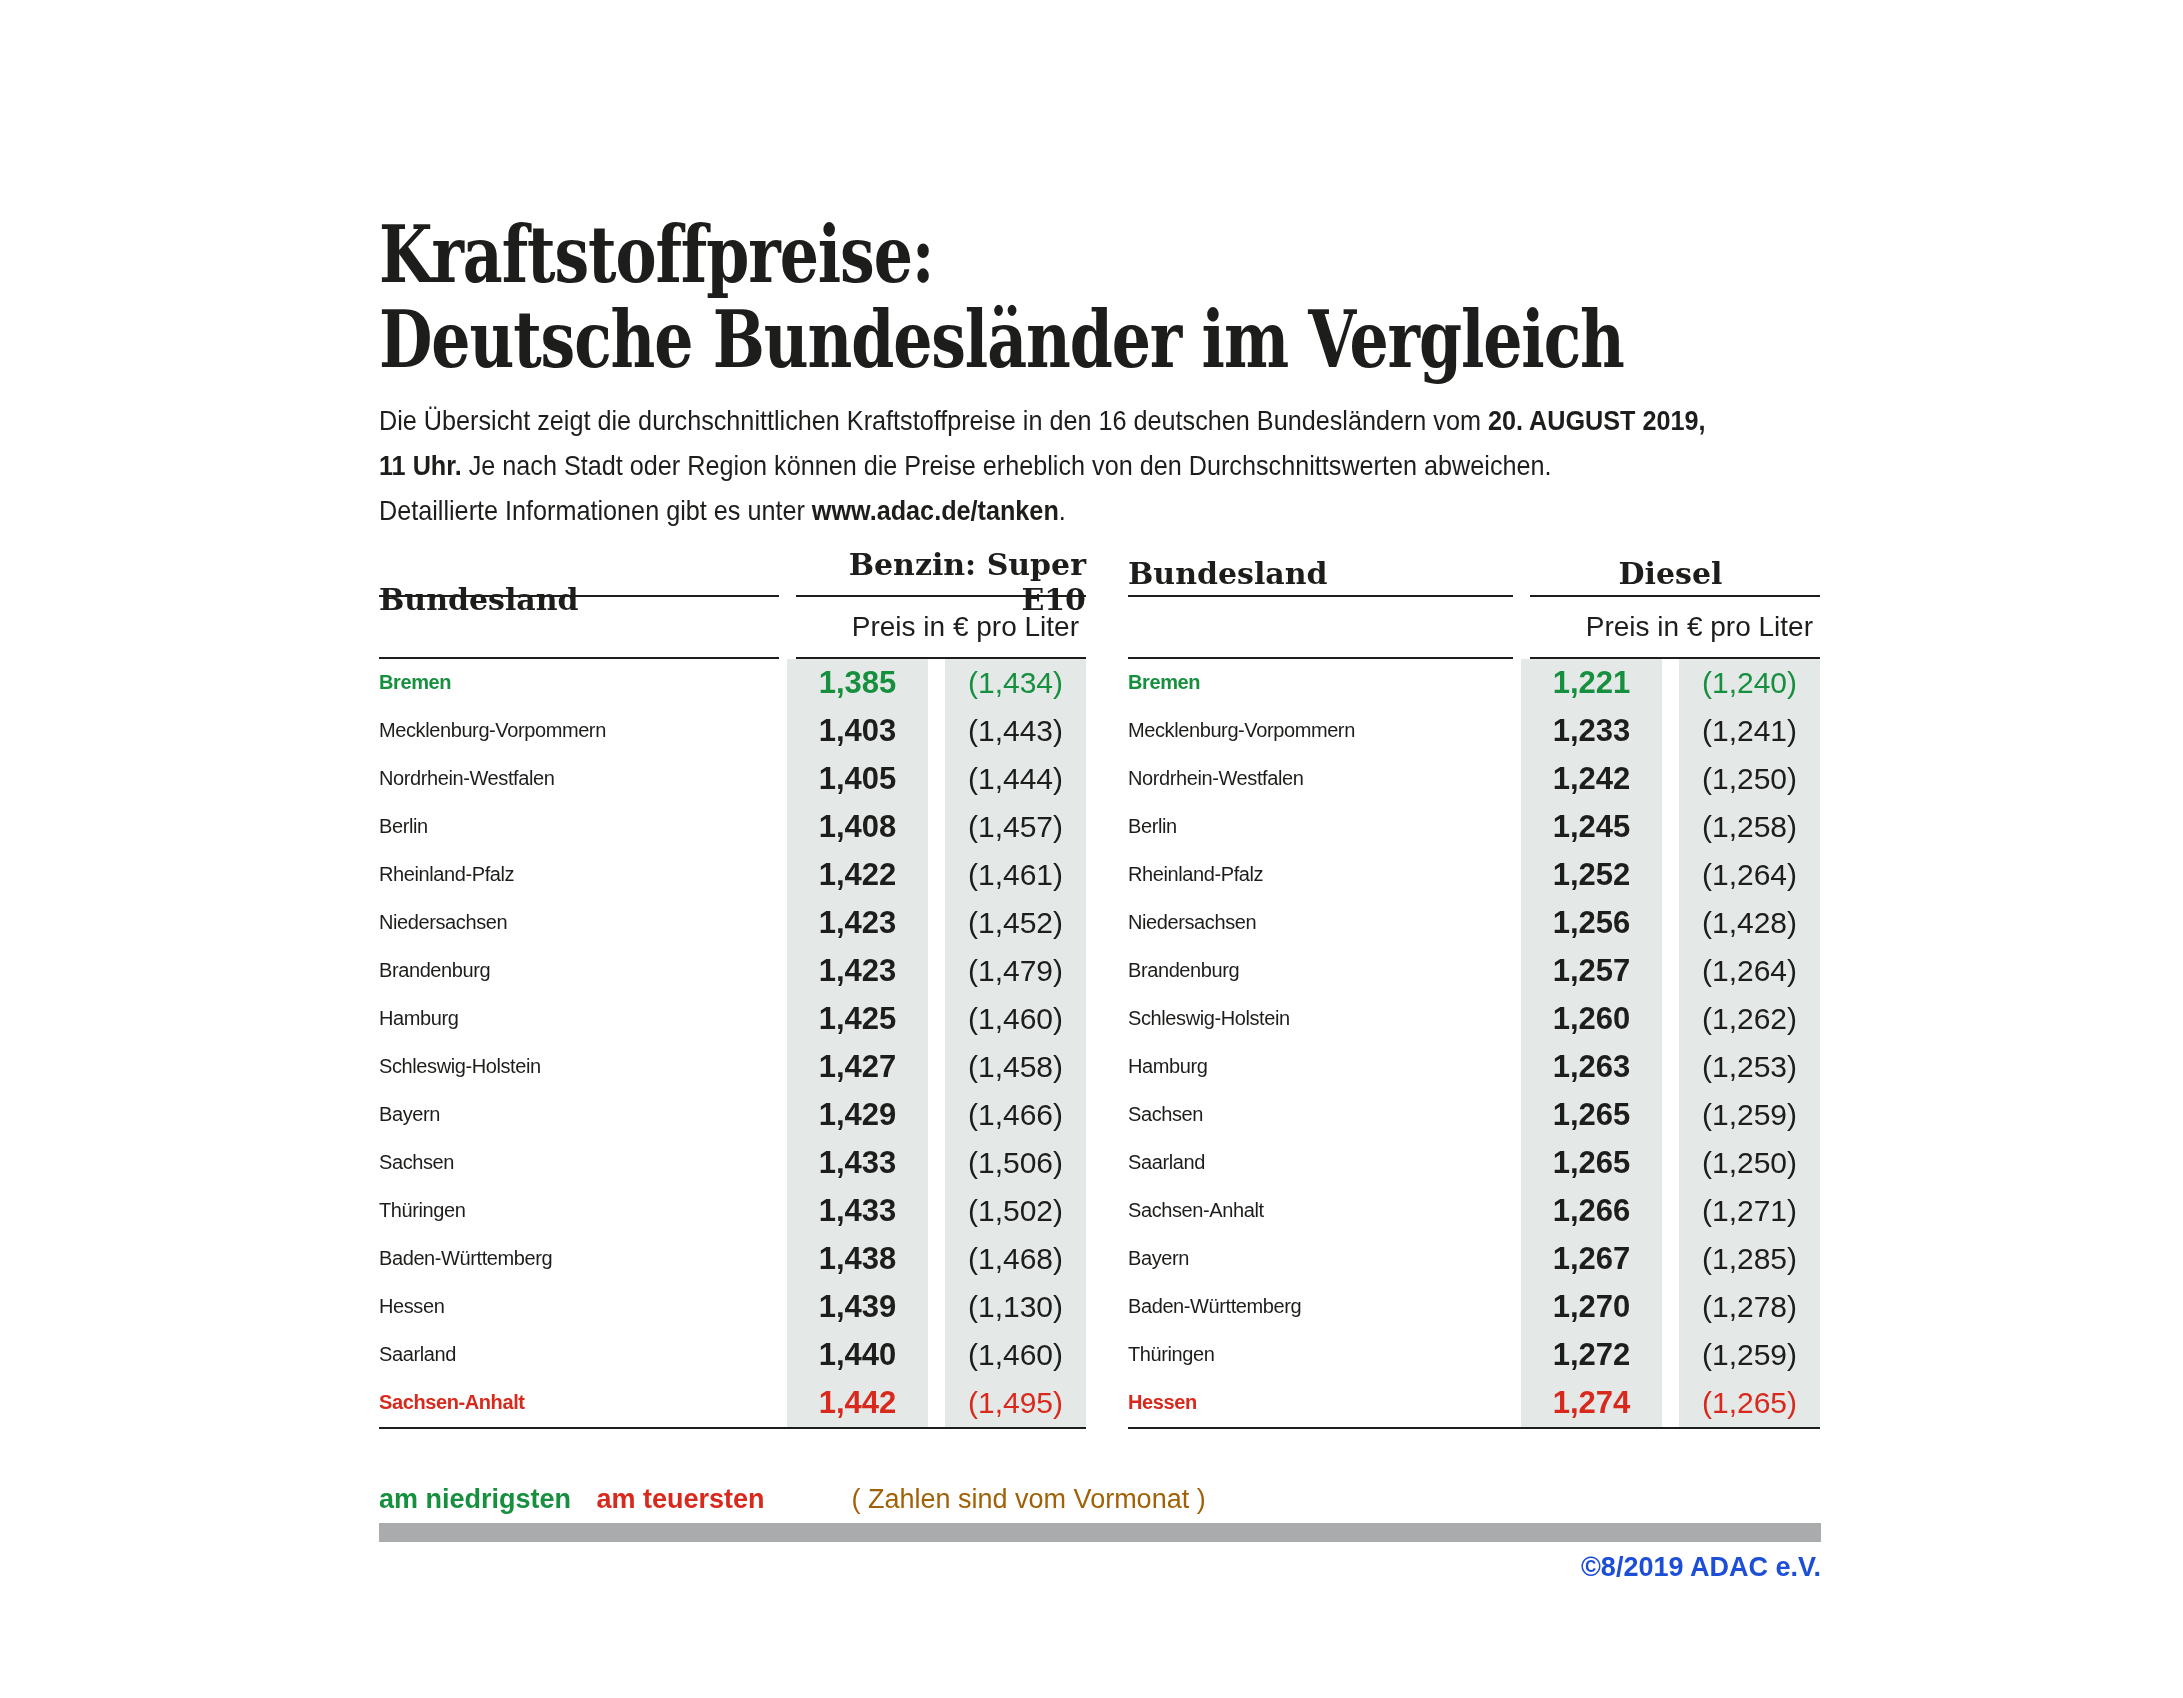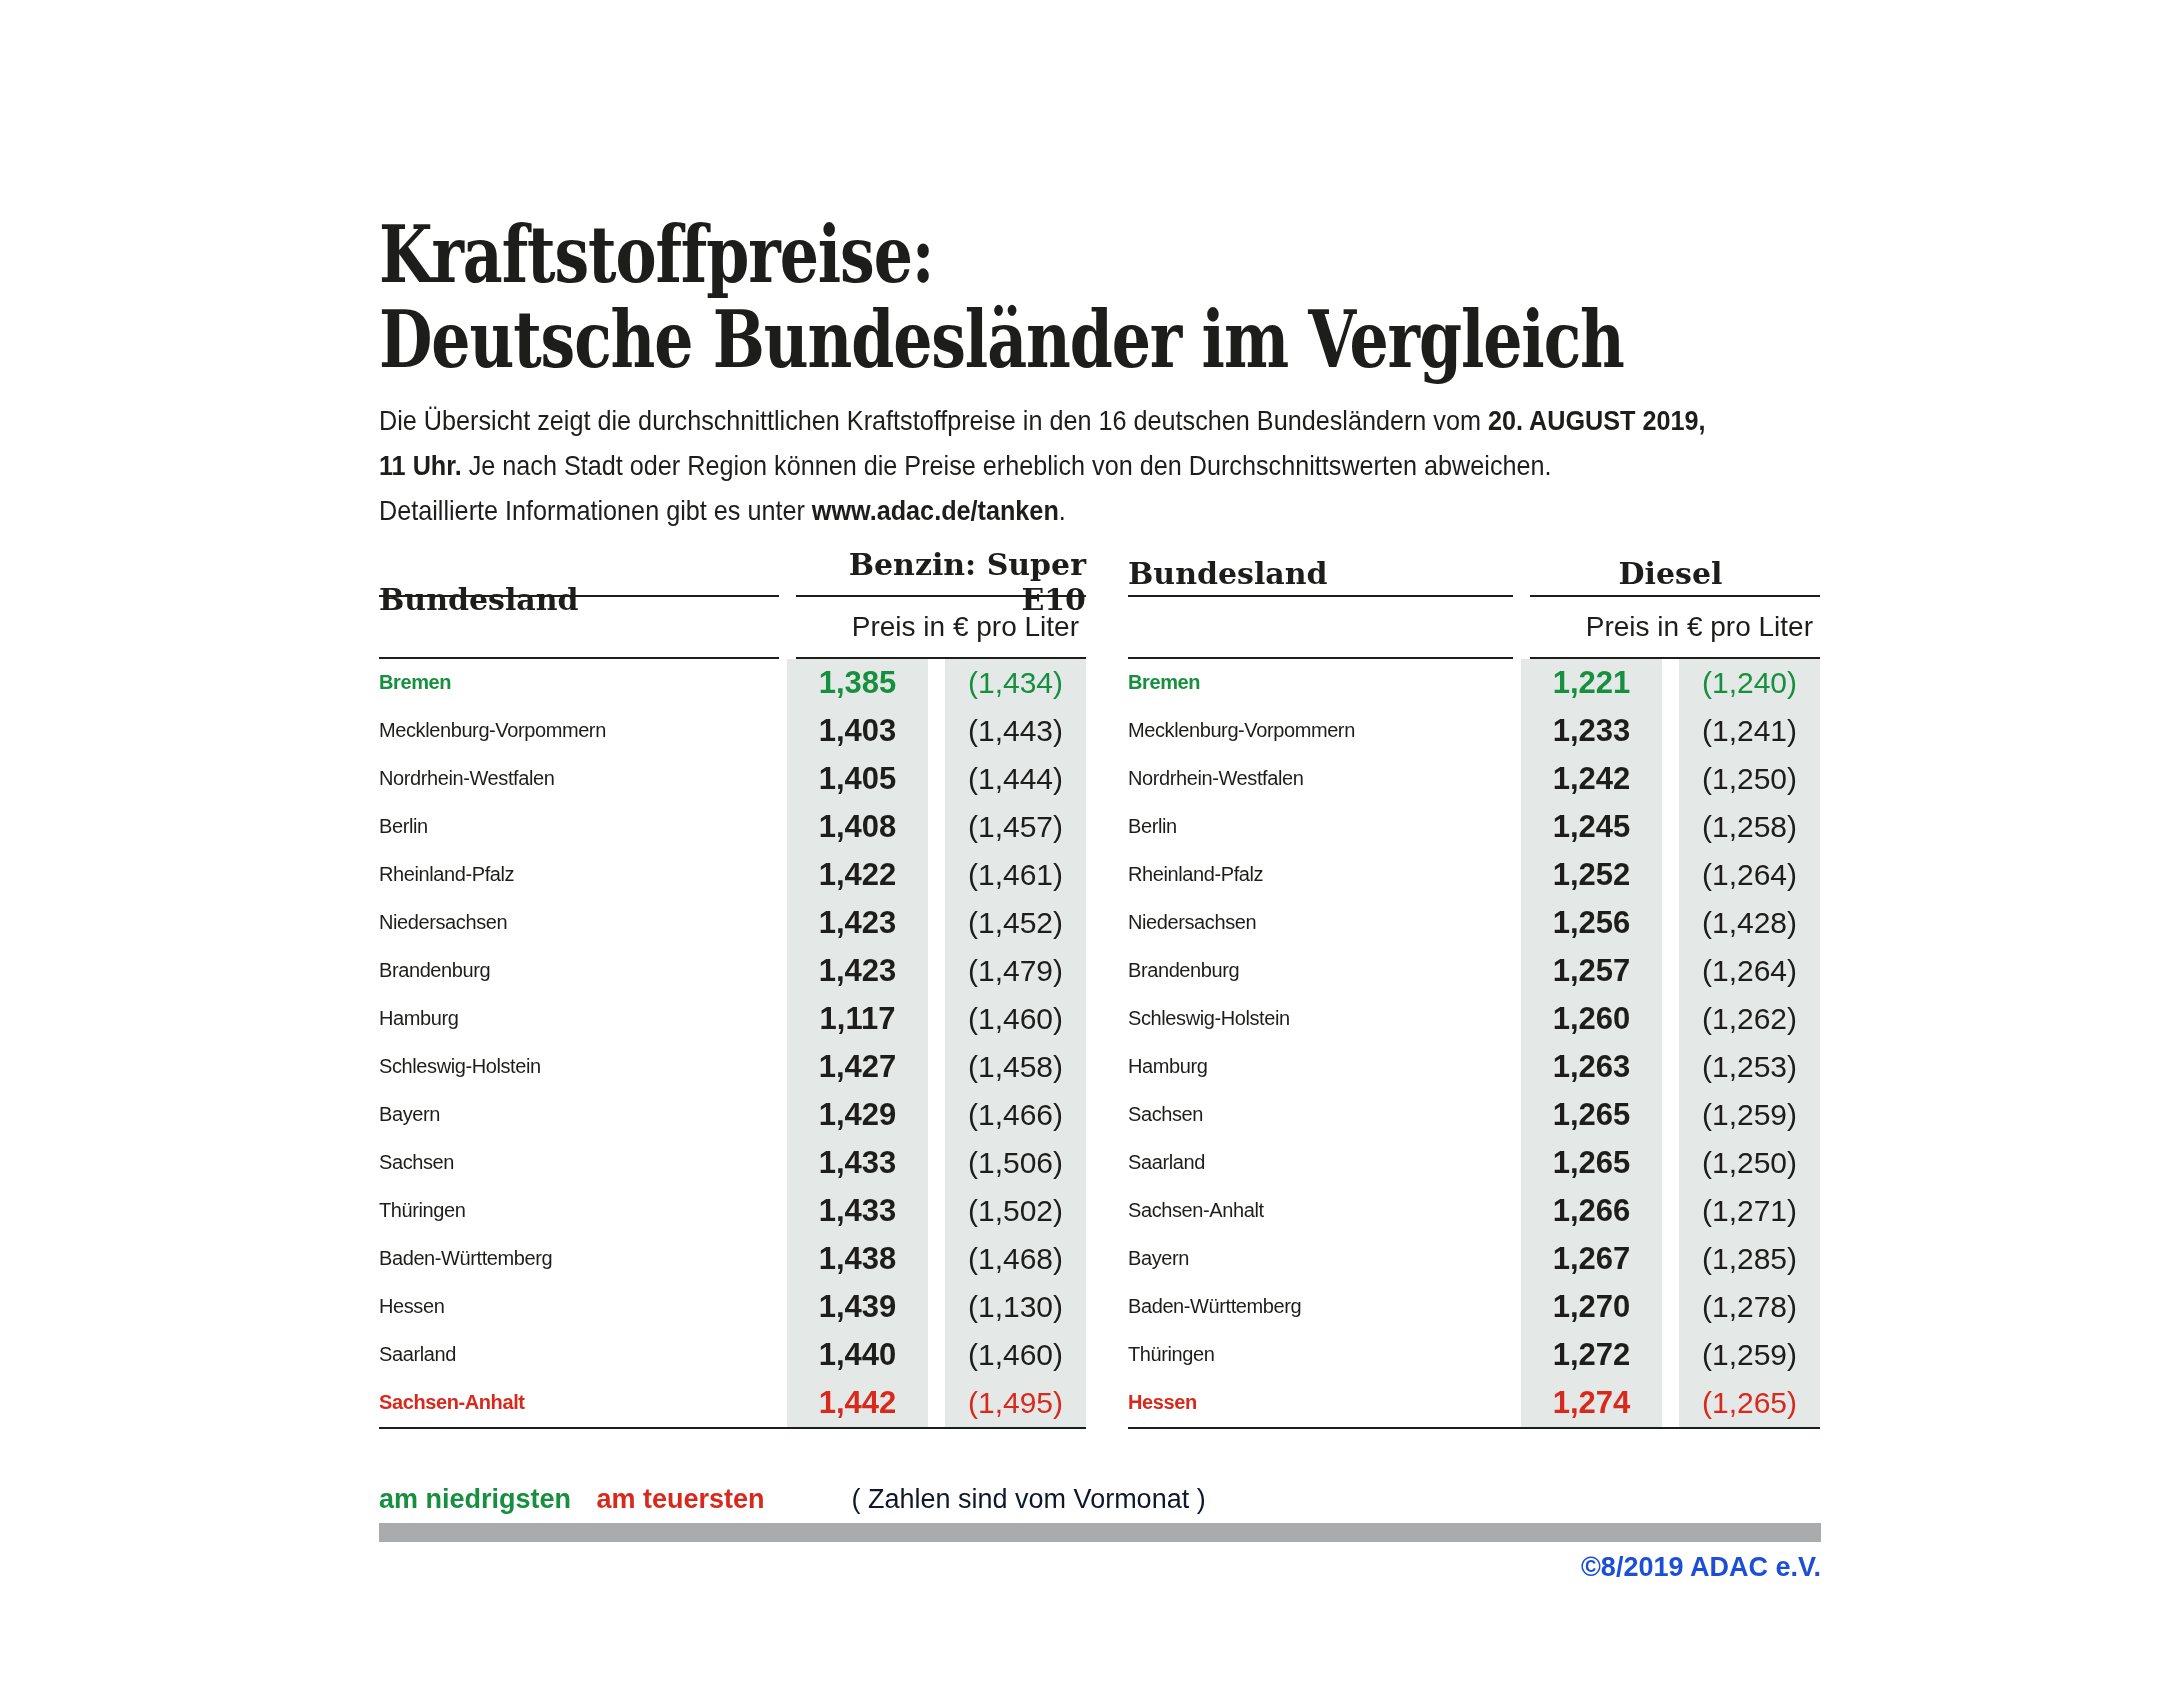--- a/index.html
+++ b/index.html
@@ -83,21 +83,21 @@
   .cell.val  { font-size: 31px; font-weight: bold; justify-content: center; background: var(--shade, #e4e8e7); }
   .cell.prev { font-size: 30px; justify-content: center; background: var(--shade, #e4e8e7); }
   .cell.gapcell { background: transparent; }
   .cell.min { color: var(--green, #168f3e); }
   .cell.max { color: var(--red, #d9291c); }
   .name.min, .name.max { font-weight: bold; }
 
   .legend { margin-top: 55px; font-size: 27px; font-weight: bold; }
   .legend-min { color: var(--green, #168f3e); margin-right: 25.4px; }
   .legend-max { color: var(--red, #d9291c); margin-right: 87px; }
-  .legend-note { font-weight: normal; color: #0f172a; text-align: right; }
+  .legend-note { font-weight: normal; color: #a16207; text-align: right; }
 
   .bar { margin-top: 8.5px; height: 18.3px; background: var(--bar, #a9abac); }
 
   .credit { margin-top: 10px; text-align: right; font-size: 27px; color: #1d4ed8; font-weight: bold; }
 </style>
 </head>
 <body>
 
 <div class="page">
 
@@ -166,21 +166,21 @@
             <div class="cell prev">(1,452)</div>
           </div>
           <div class="row">
             <div class="cell name">Brandenburg</div>
             <div class="cell val">1,423</div>
             <div class="cell gapcell"></div>
             <div class="cell prev">(1,479)</div>
           </div>
           <div class="row">
             <div class="cell name">Hamburg</div>
-            <div class="cell val">1,117</div>
+            <div class="cell val">1,425</div>
             <div class="cell gapcell"></div>
             <div class="cell prev">(1,460)</div>
           </div>
           <div class="row">
             <div class="cell name">Schleswig-Holstein</div>
             <div class="cell val">1,427</div>
             <div class="cell gapcell"></div>
             <div class="cell prev">(1,458)</div>
           </div>
           <div class="row">

